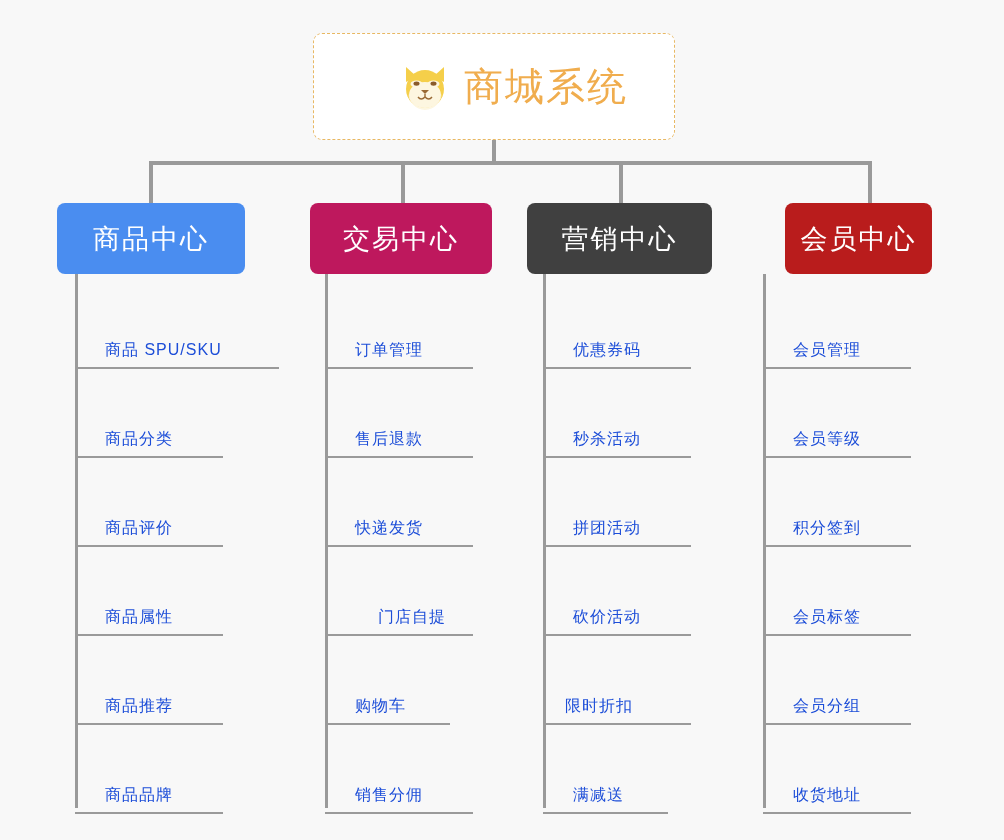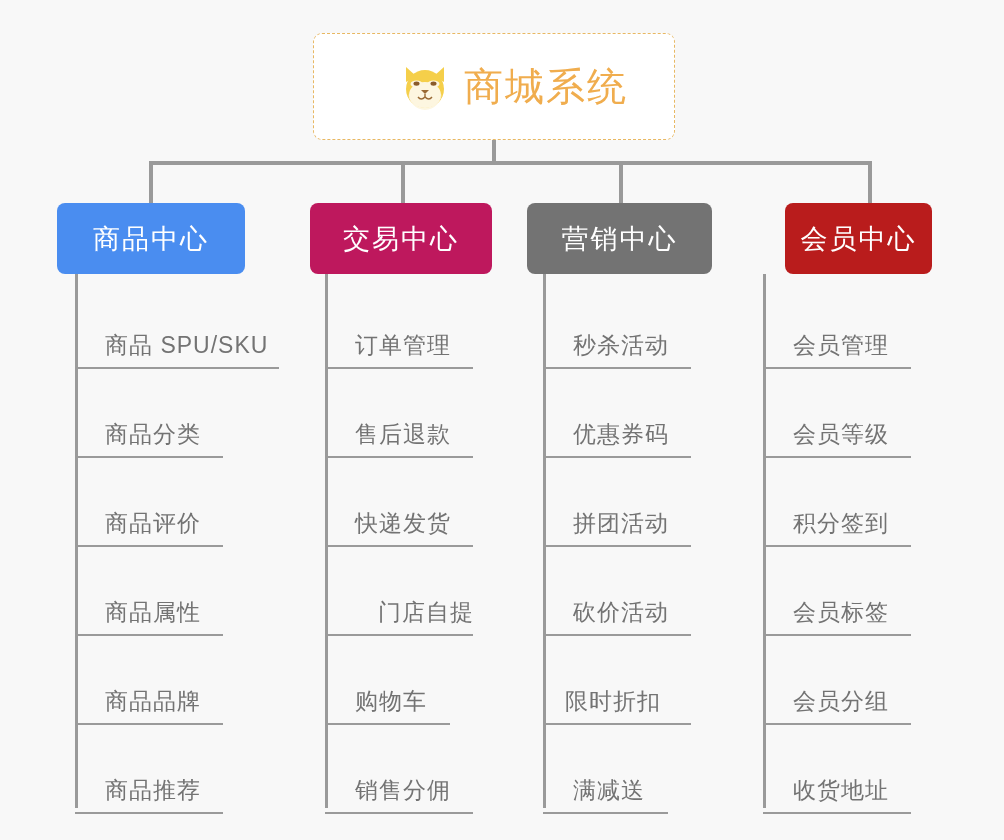--- a/index.html
+++ b/index.html
@@ -90,22 +90,22 @@
   }
   .leaf {
     position: relative;
     height: 89px;
     box-sizing: border-box;
   }
   .leaf-label {
     position: absolute;
     bottom: 8px;
     white-space: nowrap;
-    font-size: 23px;
-    color: #737373;
+    font-size: 16px;
+    color: #1d4ed8;
     letter-spacing: 1px;
   }
   .leaf-underline {
     position: absolute;
     bottom: 0;
     height: 2px;
     background: #9a9a9a;
   }
 </style>
 </head>
@@ -157,25 +157,25 @@
       </div>
       <div class="leaf">
         <span class="leaf-label" style="left:48px;">商品评价</span>
         <span class="leaf-underline" style="left: 18px; width: 148px; background: rgb(154, 154, 154);"></span>
       </div>
       <div class="leaf">
         <span class="leaf-label" style="left:48px;">商品属性</span>
         <span class="leaf-underline" style="left: 18px; width: 148px; background: rgb(154, 154, 154);"></span>
       </div>
       <div class="leaf">
+        <span class="leaf-label" style="left:48px;">商品推荐</span>
+        <span class="leaf-underline" style="left: 18px; width: 148px; background: rgb(154, 154, 154);"></span>
+      </div>
+      <div class="leaf">
         <span class="leaf-label" style="left:48px;">商品品牌</span>
-        <span class="leaf-underline" style="left: 18px; width: 148px; background: rgb(154, 154, 154);"></span>
-      </div>
-      <div class="leaf">
-        <span class="leaf-label" style="left:48px;">商品推荐</span>
         <span class="leaf-underline" style="left: 18px; width: 148px; background: rgb(154, 154, 154);"></span>
       </div>
     </div>
   </div>
 
   <div class="branch" style="left:310px; width:182px;">
     <div class="branch-header" style="background:#be185d;">
       <span>交易中心</span>
     </div>
     <div class="branch-body">
@@ -201,31 +201,31 @@
         <span class="leaf-underline" style="left: 15px; width: 125px; background: rgb(154, 154, 154);"></span>
       </div>
       <div class="leaf">
         <span class="leaf-label" style="left:45px;">销售分佣</span>
         <span class="leaf-underline" style="left: 15px; width: 148px; background: rgb(154, 154, 154);"></span>
       </div>
     </div>
   </div>
 
   <div class="branch" style="left:527px; width:185px;">
-    <div class="branch-header" style="background:#737373;">
+    <div class="branch-header" style="background:#404040;">
       <span>营销中心</span>
     </div>
     <div class="branch-body">
       <div class="trunk" style="left: 16px; height: 534px; background: rgb(154, 154, 154);"></div>
       <div class="leaf">
+        <span class="leaf-label" style="left:46px;">优惠券码</span>
+        <span class="leaf-underline" style="left: 16px; width: 148px; background: rgb(154, 154, 154);"></span>
+      </div>
+      <div class="leaf">
         <span class="leaf-label" style="left:46px;">秒杀活动</span>
-        <span class="leaf-underline" style="left: 16px; width: 148px; background: rgb(154, 154, 154);"></span>
-      </div>
-      <div class="leaf">
-        <span class="leaf-label" style="left:46px;">优惠券码</span>
         <span class="leaf-underline" style="left: 16px; width: 148px; background: rgb(154, 154, 154);"></span>
       </div>
       <div class="leaf">
         <span class="leaf-label" style="left:46px;">拼团活动</span>
         <span class="leaf-underline" style="left: 16px; width: 148px; background: rgb(154, 154, 154);"></span>
       </div>
       <div class="leaf">
         <span class="leaf-label" style="left:46px;">砍价活动</span>
         <span class="leaf-underline" style="left: 16px; width: 148px; background: rgb(154, 154, 154);"></span>
       </div>

